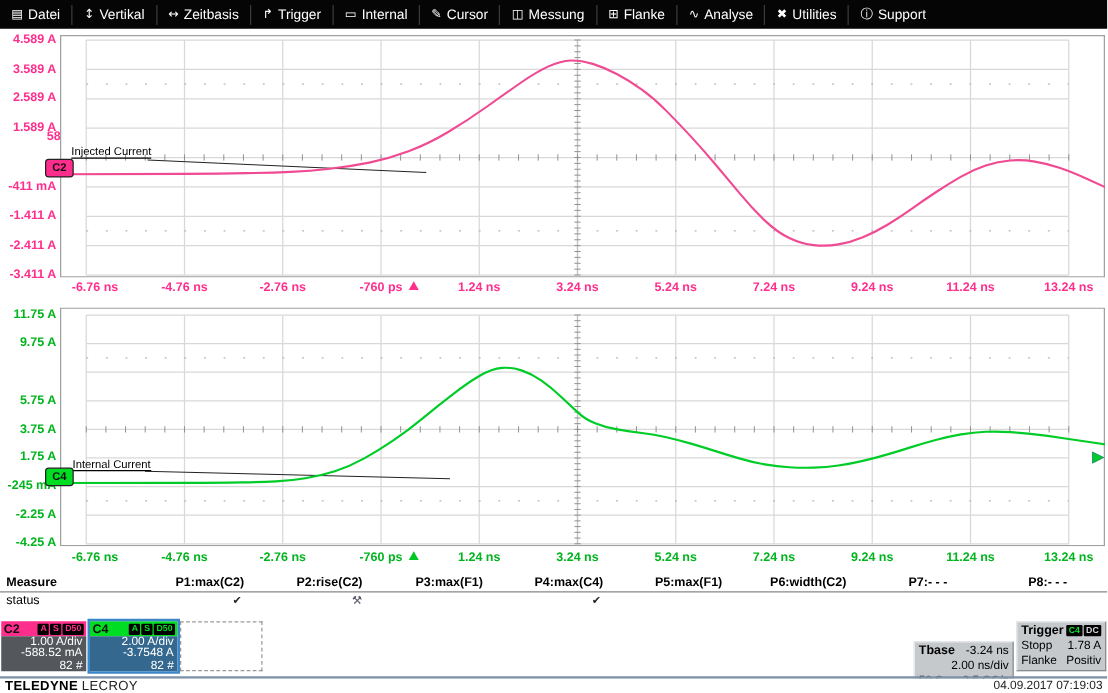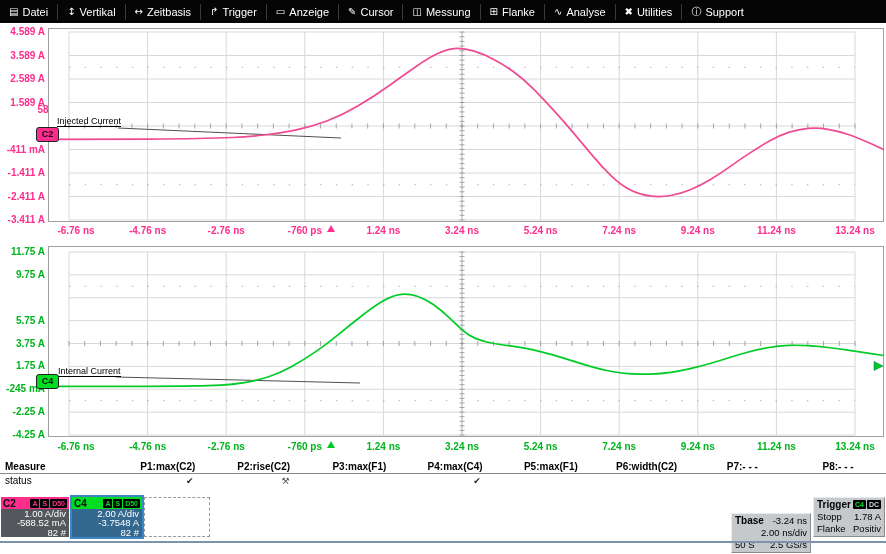--- a/index.html
+++ b/index.html
@@ -75,21 +75,21 @@
       <div class="menu-item">
         <span class="menu-icon">↔</span>
         <span>Zeitbasis</span>
       </div>
       <div class="menu-item">
         <span class="menu-icon">↱</span>
         <span>Trigger</span>
       </div>
       <div class="menu-item">
         <span class="menu-icon">▭</span>
-        <span>Anzeige</span>
+        <span>Internal</span>
       </div>
       <div class="menu-item">
         <span class="menu-icon">✎</span>
         <span>Cursor</span>
       </div>
       <div class="menu-item">
         <span class="menu-icon">◫</span>
         <span>Messung</span>
       </div>
       <div class="menu-item">
@@ -500,13 +500,19 @@
       </div>
       <div class="grow">
         <span>Flanke</span>
         <span>Positiv</span>
       </div>
     </div>
   </div>
 
   <div class="botsep"></div>
 
+  <div class="footer">
+    <div class="brand">
+      <b>TELEDYNE</b><span>LECROY</span>
+    </div>
+    <div class="stamp">04.09.2017 07:19:03</div>
+  </div>
 </div>
 
 </body></html>

